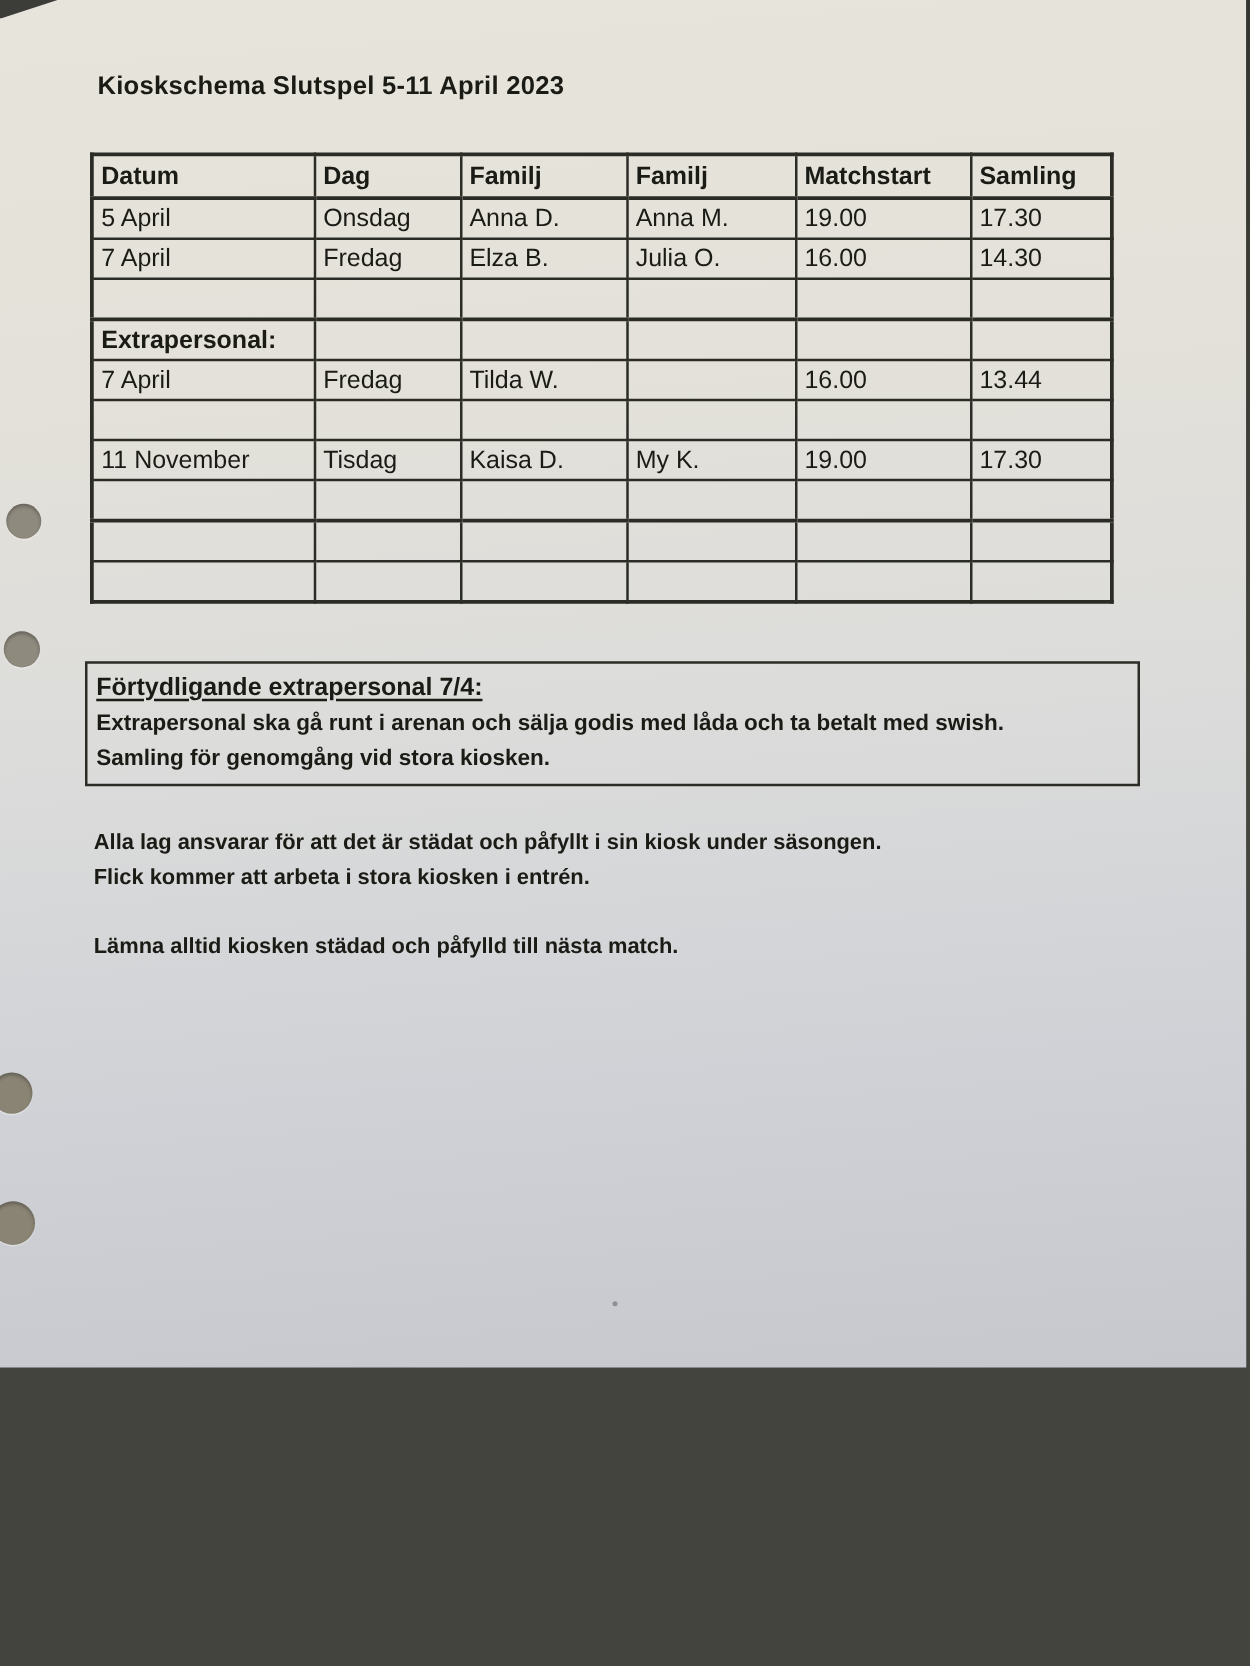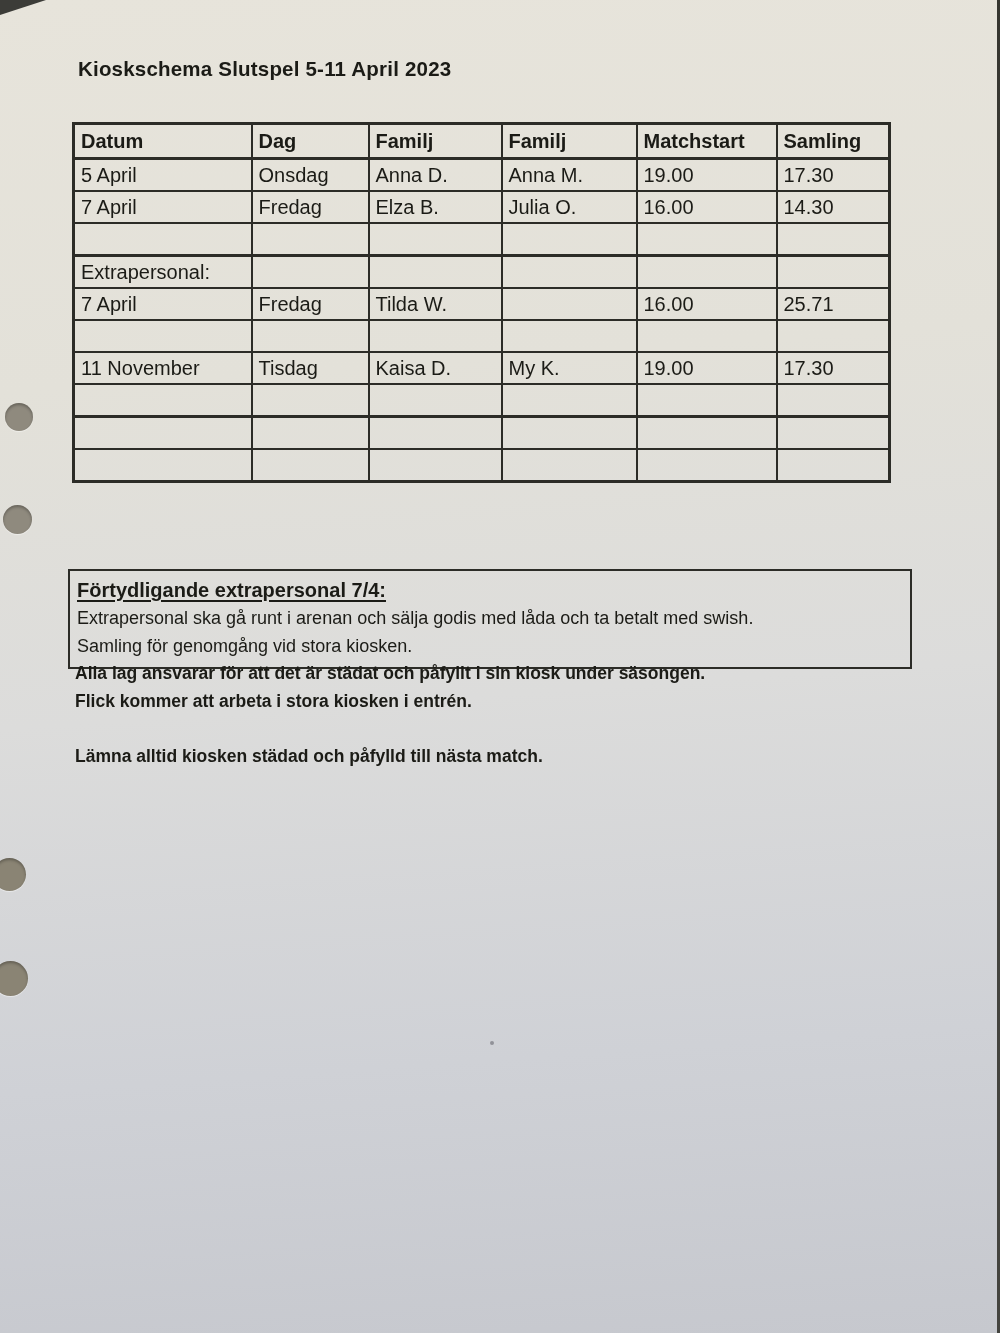--- a/index.html
+++ b/index.html
@@ -3,21 +3,21 @@
 <meta charset="utf-8">
 <style>
   html,body{margin:0;padding:0;}
   body{
     width:1000px;height:1333px;position:relative;overflow:hidden;
     font-family:"Liberation Sans","DejaVu Sans",sans-serif;
     background:#44443f;
   }
   
   .paper{
-    position:absolute;left:0;top:0;width:997px;height:1333px;
+    position:absolute;left:0;top:0;width:997px;height:1094px;
     background:linear-gradient(176deg,
       var(--paper-top) 0%,
       #e3e1d9 28%,
       #dcdcdb 52%,
       #cfd1d6 78%,
       var(--paper-bottom) 100%);
   }
   .corner-shadow{
     position:absolute;left:0;top:0;width:46px;height:15px;
     background:#3c3c38;
@@ -53,33 +53,33 @@
   table.schedule td{
     border:2px solid var(--line);
     padding:0 6px;height:30px;
     text-align:left;vertical-align:middle;
     white-space:nowrap;overflow:hidden;
     font-weight:normal;
   }
   table.schedule{border:3px solid var(--line);}
   table.schedule th{font-weight:bold;height:32px;border-bottom:3px solid var(--line);}
   table.schedule tr.section-start td{border-top:3px solid var(--line);}
-  table.schedule td.bold{font-weight:normal;}
+  table.schedule td.bold{font-weight:bold;}
 
   
   .note-box{
     position:absolute;left:68px;top:529px;width:844px;box-sizing:border-box;
     border:2px solid var(--line);
-    padding:5px 8px 7px 7px;color:var(--ink);margin-top:40px;
+    padding:5px 8px 7px 7px;color:var(--ink);
   }
   .note-heading{
     font-size:20px;font-weight:bold;line-height:28px;
     text-decoration:underline;text-underline-offset:3px;
   }
-  .note-line{font-size:18px;font-weight:normal;line-height:28px;}
+  .note-line{font-size:18px;font-weight:bold;line-height:28px;}
 
   
   .footer-paragraphs{
     position:absolute;left:75px;top:659px;width:870px;color:var(--ink);
   }
   .para{font-size:17.5px;font-weight:bold;line-height:28px;margin:0;}
   .para.gap-after{margin-bottom:27px;}
 </style>
 </head>
 <body style="--ink: #1b1b16; --line: #2c2c27; --paper-top: #e7e4db; --paper-bottom: #c6c8ce; --hole-upper: #8f8a7e; --hole-lower: #8a8474;">
@@ -139,21 +139,21 @@
           <td></td>
           <td></td>
           <td></td>
         </tr>
         <tr>
           <td>7 April</td>
           <td>Fredag</td>
           <td>Tilda W.</td>
           <td></td>
           <td>16.00</td>
-          <td>25.71</td>
+          <td>13.44</td>
         </tr>
         <tr>
           <td></td>
           <td></td>
           <td></td>
           <td></td>
           <td></td>
           <td></td>
         </tr>
         <tr>

